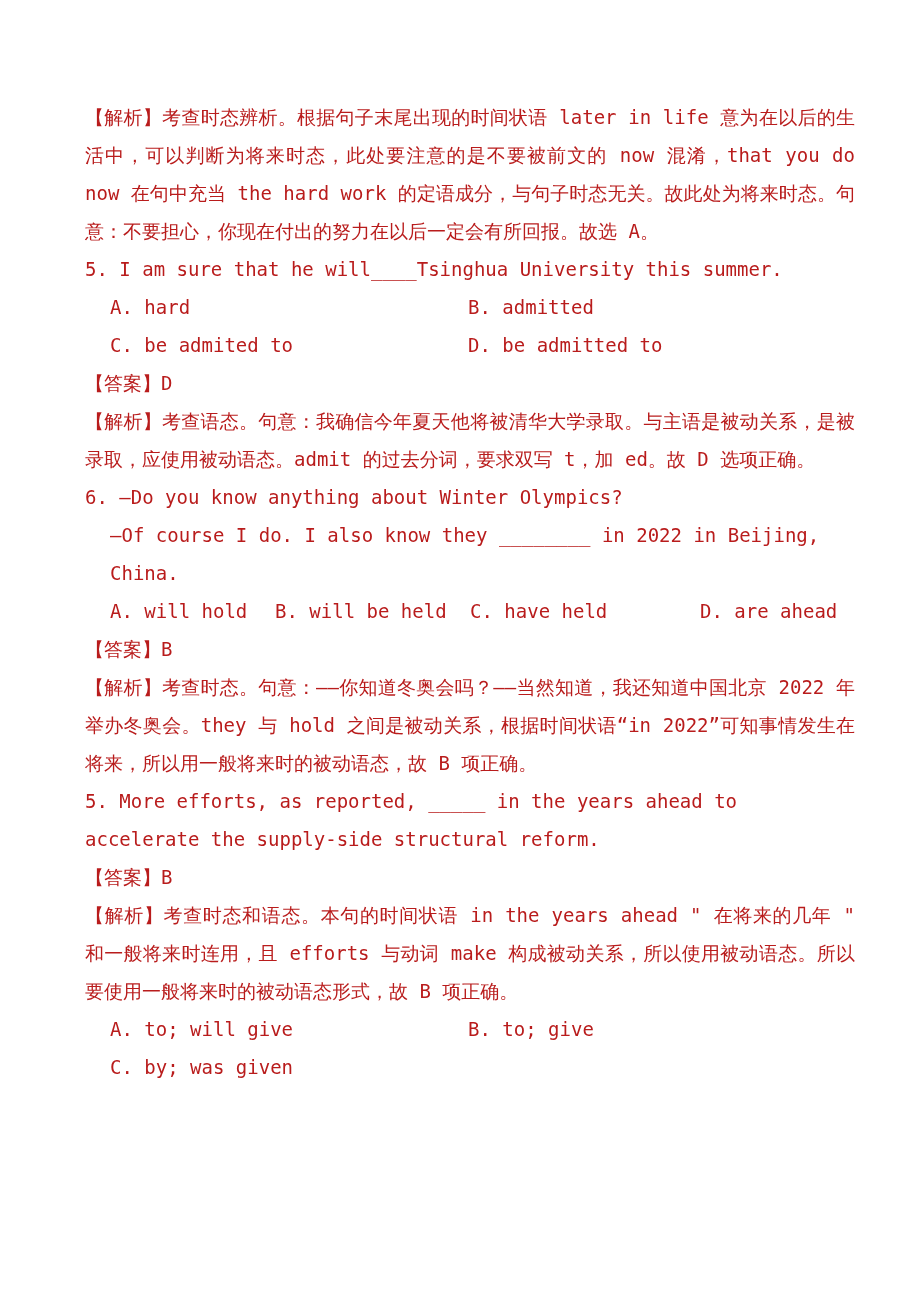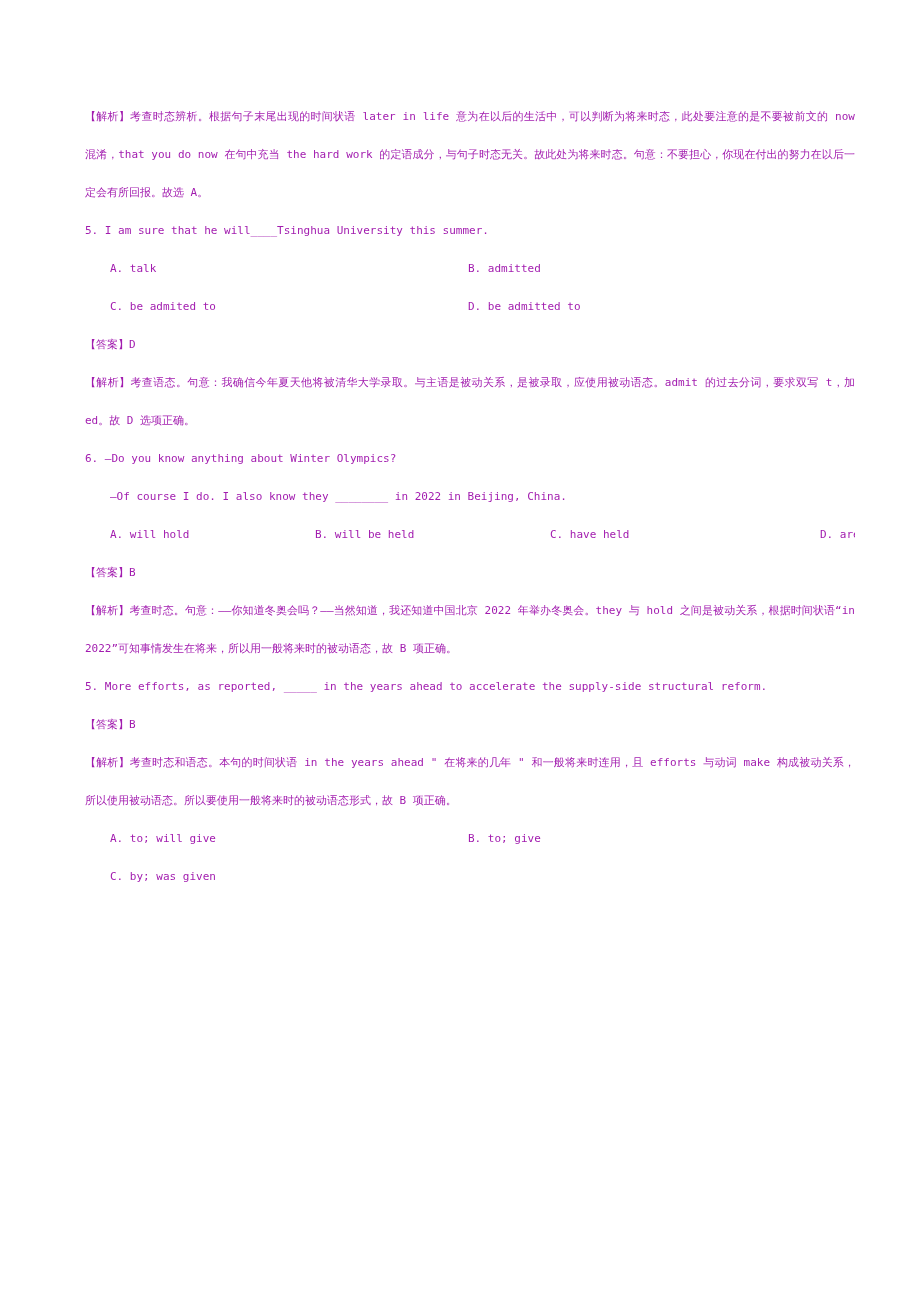--- a/index.html
+++ b/index.html
@@ -6,24 +6,24 @@
     margin: 0;
     padding: 0;
     background: #9e9e9e;
   }
   .page {
     position: relative;
     width: 920px;
     height: 1302px;
     margin: 0 auto;
     background: #ffffff;
-    color: #a21caf;
+    color: #b91c1c;
     overflow: hidden;
     font-family: "DejaVu Sans Mono", "Liberation Mono", monospace;
-    font-size: 11px;
+    font-size: 19px;
     line-height: 38px;
   }
   .content {
     position: absolute;
     top: 98px;
     left: 85px;
     width: 770px;
   }
   p { margin: 0; padding: 0; }
   .para {
@@ -34,33 +34,32 @@
   .answer { text-align: left; }
   .options {
     display: grid;
     padding-left: 25px;
   }
   .options2 {
     grid-template-columns: 358px 1fr;
   }
   .options4 {
     grid-template-columns: 165px 195px 230px auto;
-    gap: 40px;
   }
   .option { white-space: nowrap; overflow: hidden; }
 </style>
 </head>
 <body>
 
 <main class="page">
   <div class="content" id="doc-content">
       <p class="para">【解析】考查时态辨析。根据句子末尾出现的时间状语 later in life 意为在以后的生活中，可以判断为将来时态，此处要注意的是不要被前文的 now 混淆，that you do now 在句中充当 the hard work 的定语成分，与句子时态无关。故此处为将来时态。句意：不要担心，你现在付出的努力在以后一定会有所回报。故选 A。</p>
       <p class="question">5. I am sure that he will____Tsinghua University this summer.</p>
       <div class="options options2">
-        <span class="option">A. talk</span>
+        <span class="option">A. hard</span>
         <span class="option">B. admitted</span>
         <span class="option">C. be admited to</span>
         <span class="option">D. be admitted to</span>
       </div>
       <p class="answer">【答案】D</p>
       <p class="para">【解析】考查语态。句意：我确信今年夏天他将被清华大学录取。与主语是被动关系，是被录取，应使用被动语态。admit 的过去分词，要求双写 t，加 ed。故 D 选项正确。</p>
       <p class="question">6. —Do you know anything about Winter Olympics?</p>
       <p class="question-cont">—Of course I do. I also know they ________ in 2022 in Beijing, China.</p>
       <div class="options options4">
         <span class="option">A. will hold</span>

